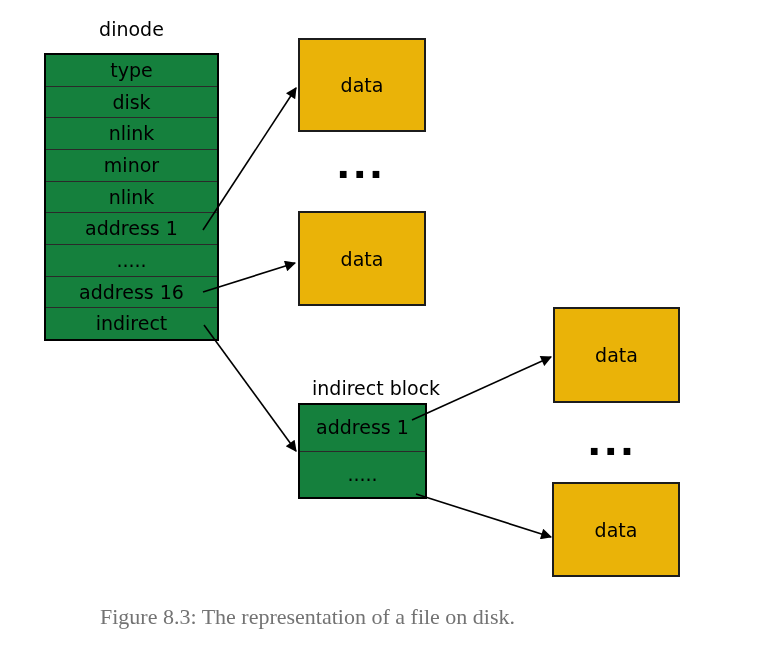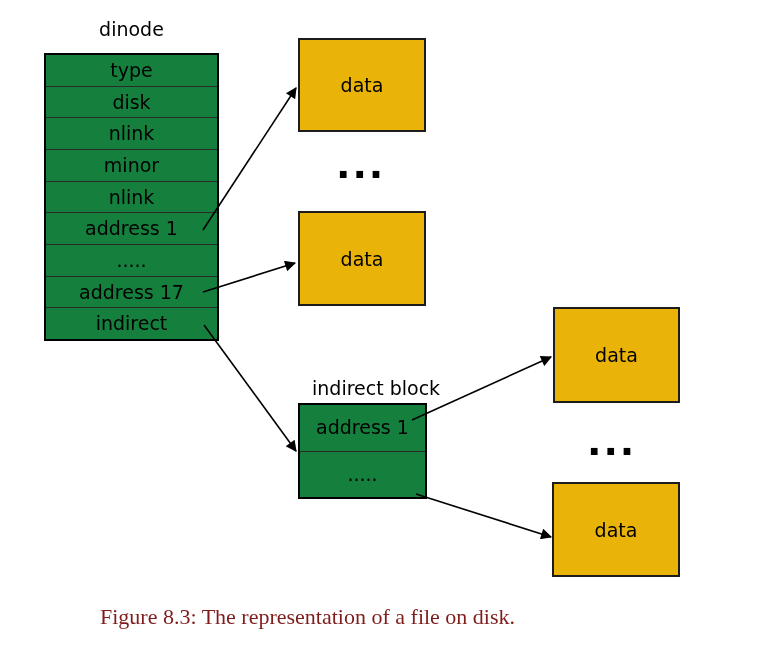--- a/index.html
+++ b/index.html
@@ -78,39 +78,39 @@
     fill: none;
   }
   .caption {
     position: absolute;
     left: 100px;
     top: 603px;
     font-family: "Liberation Serif", serif;
     font-size: 22px;
     line-height: 1.3;
     white-space: nowrap;
-    color: #7f1d1d;
+    color: #737373;
   }
 </style>
 </head>
 <body>
 
 <div id="canvas">
 
   <div class="box-label" style="left:44px; top:18px; width:175px; text-align:center;">dinode</div>
 
   <div class="tbl" style="left:44px; top:53px; width:175px; height:288px;">
     <div class="row">type</div>
     <div class="row">disk</div>
     <div class="row">nlink</div>
     <div class="row">minor</div>
     <div class="row">nlink</div>
     <div class="row">address 1</div>
     <div class="row">.....</div>
-    <div class="row">address 17</div>
+    <div class="row">address 16</div>
     <div class="row">indirect</div>
   </div>
 
   <div class="databox" style="left:298px; top:38px; width:128px; height:94px;">data</div>
 
   <div class="ellipsis" style="left:336px; top:146px;">...</div>
 
   <div class="databox" style="left:298px; top:211px; width:128px; height:95px;">data</div>
 
   <div class="box-label" style="left:312px; top:377px;">indirect block</div>

